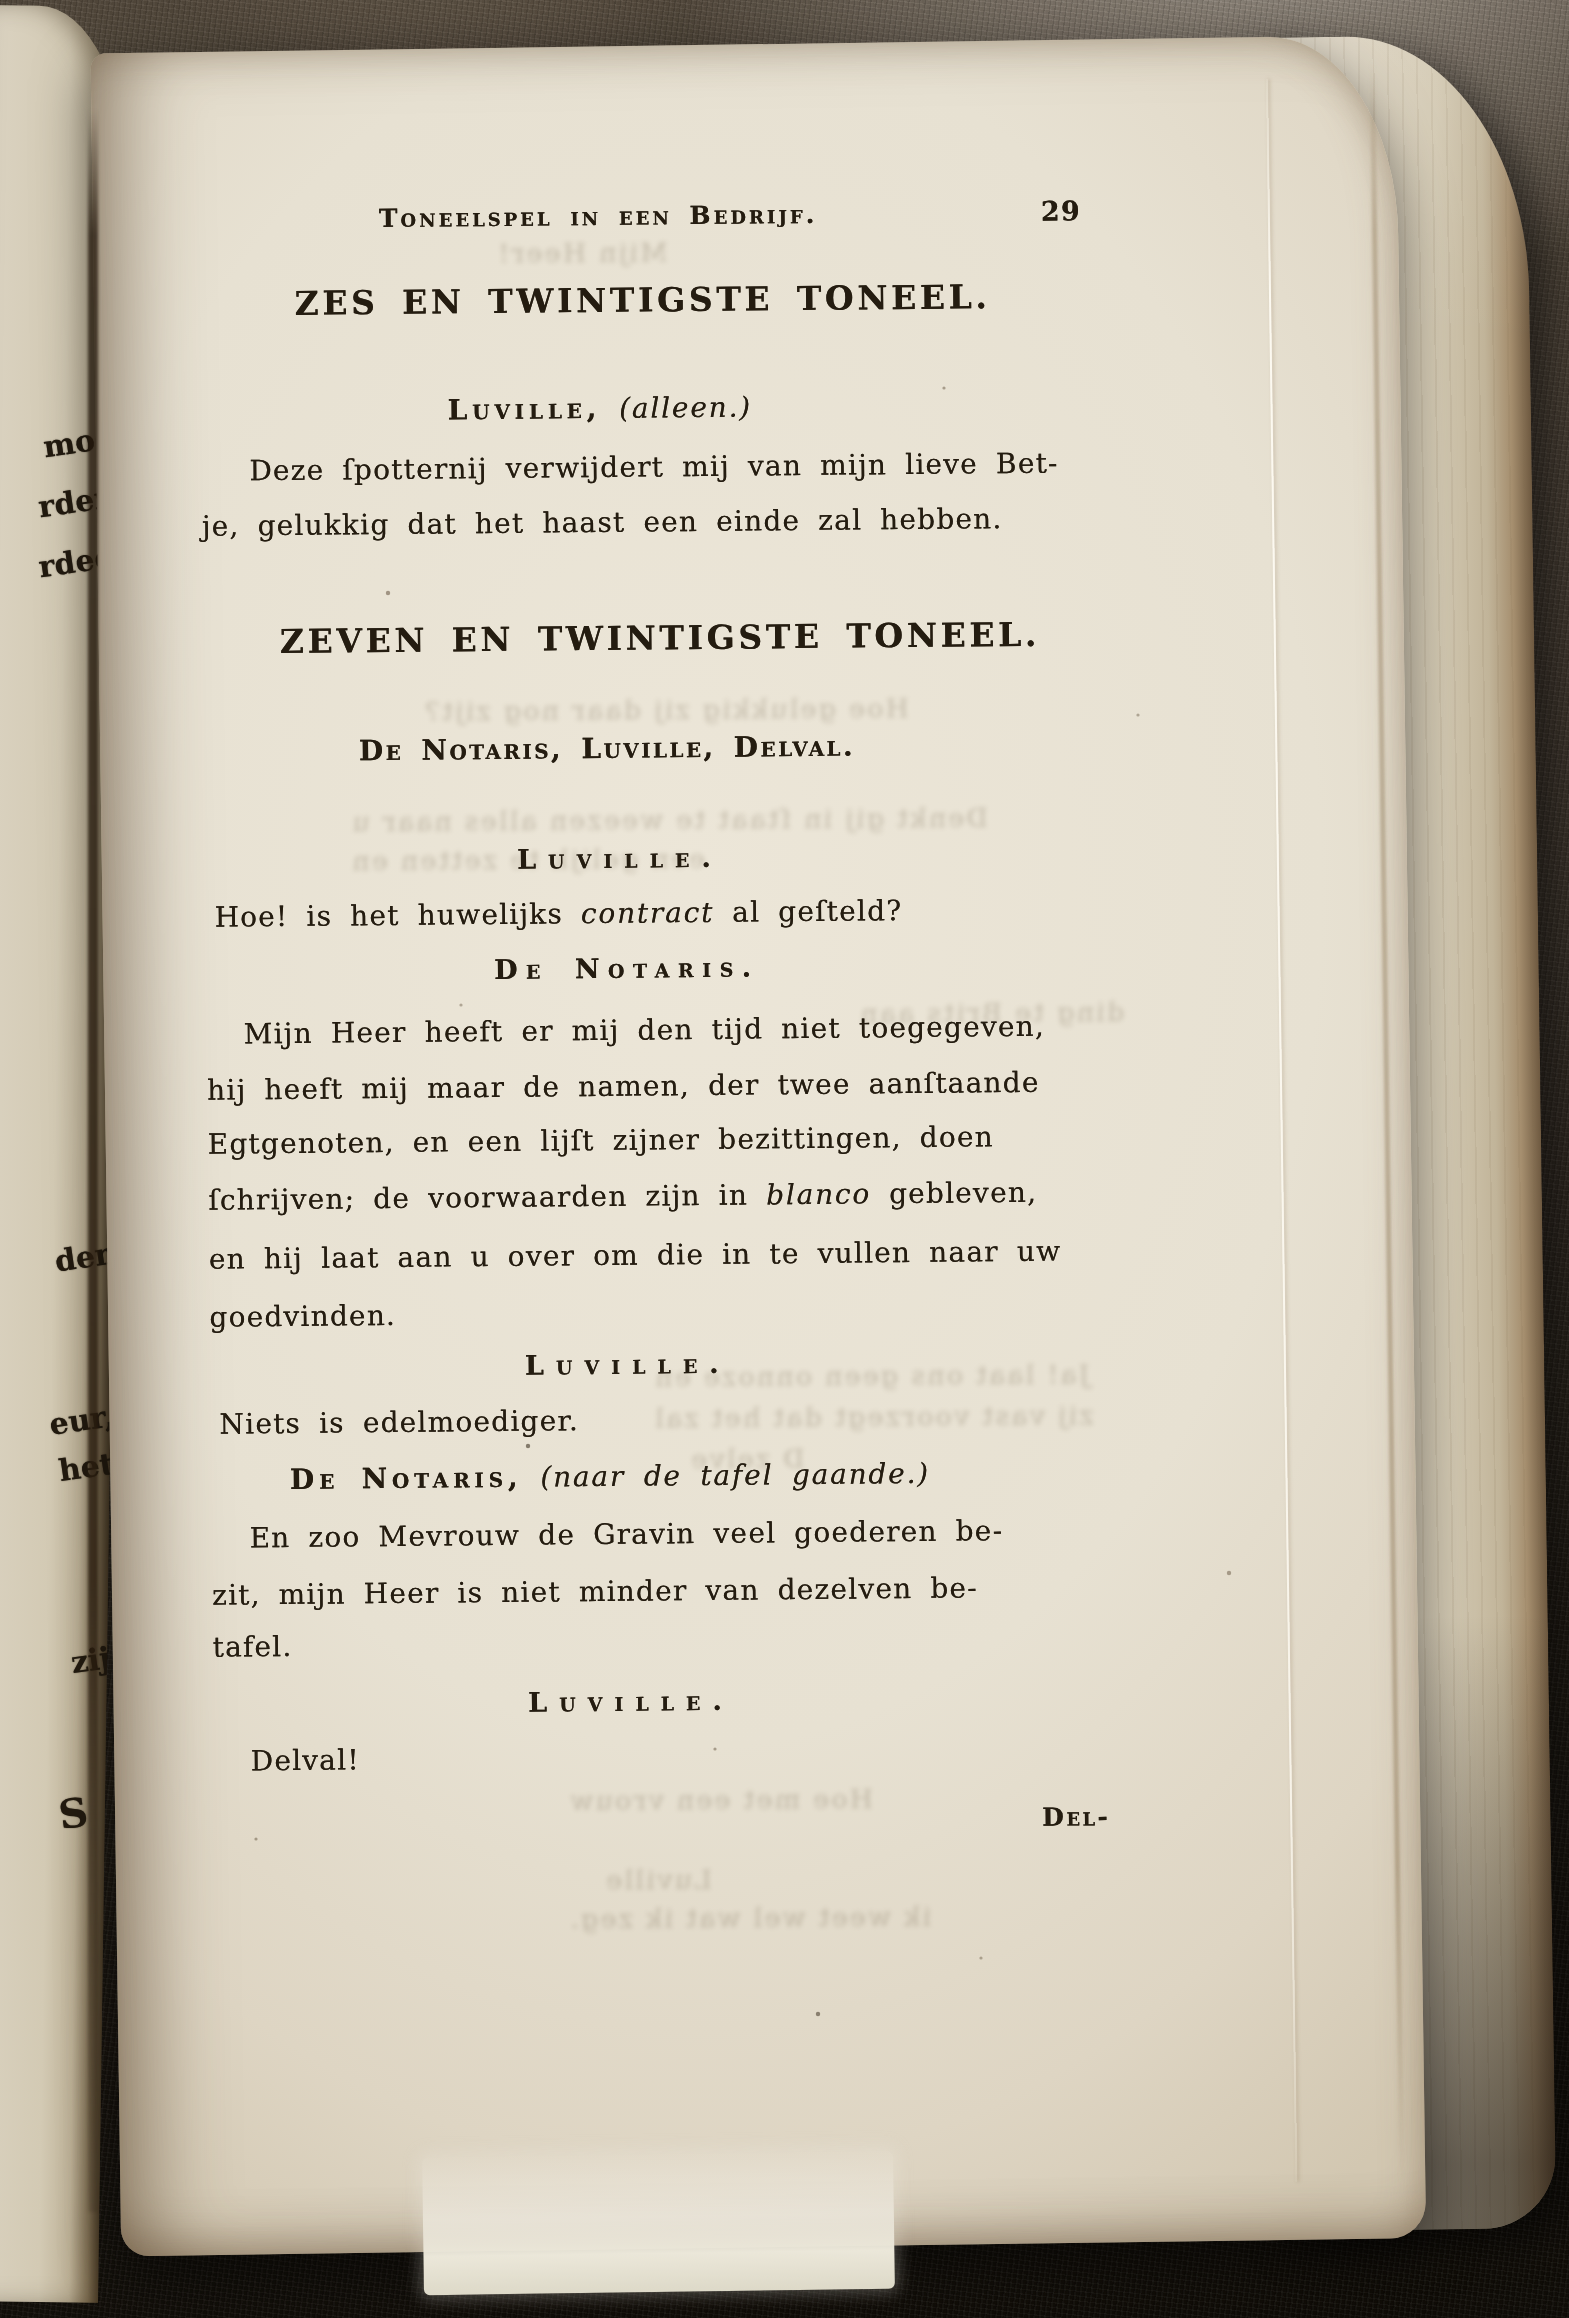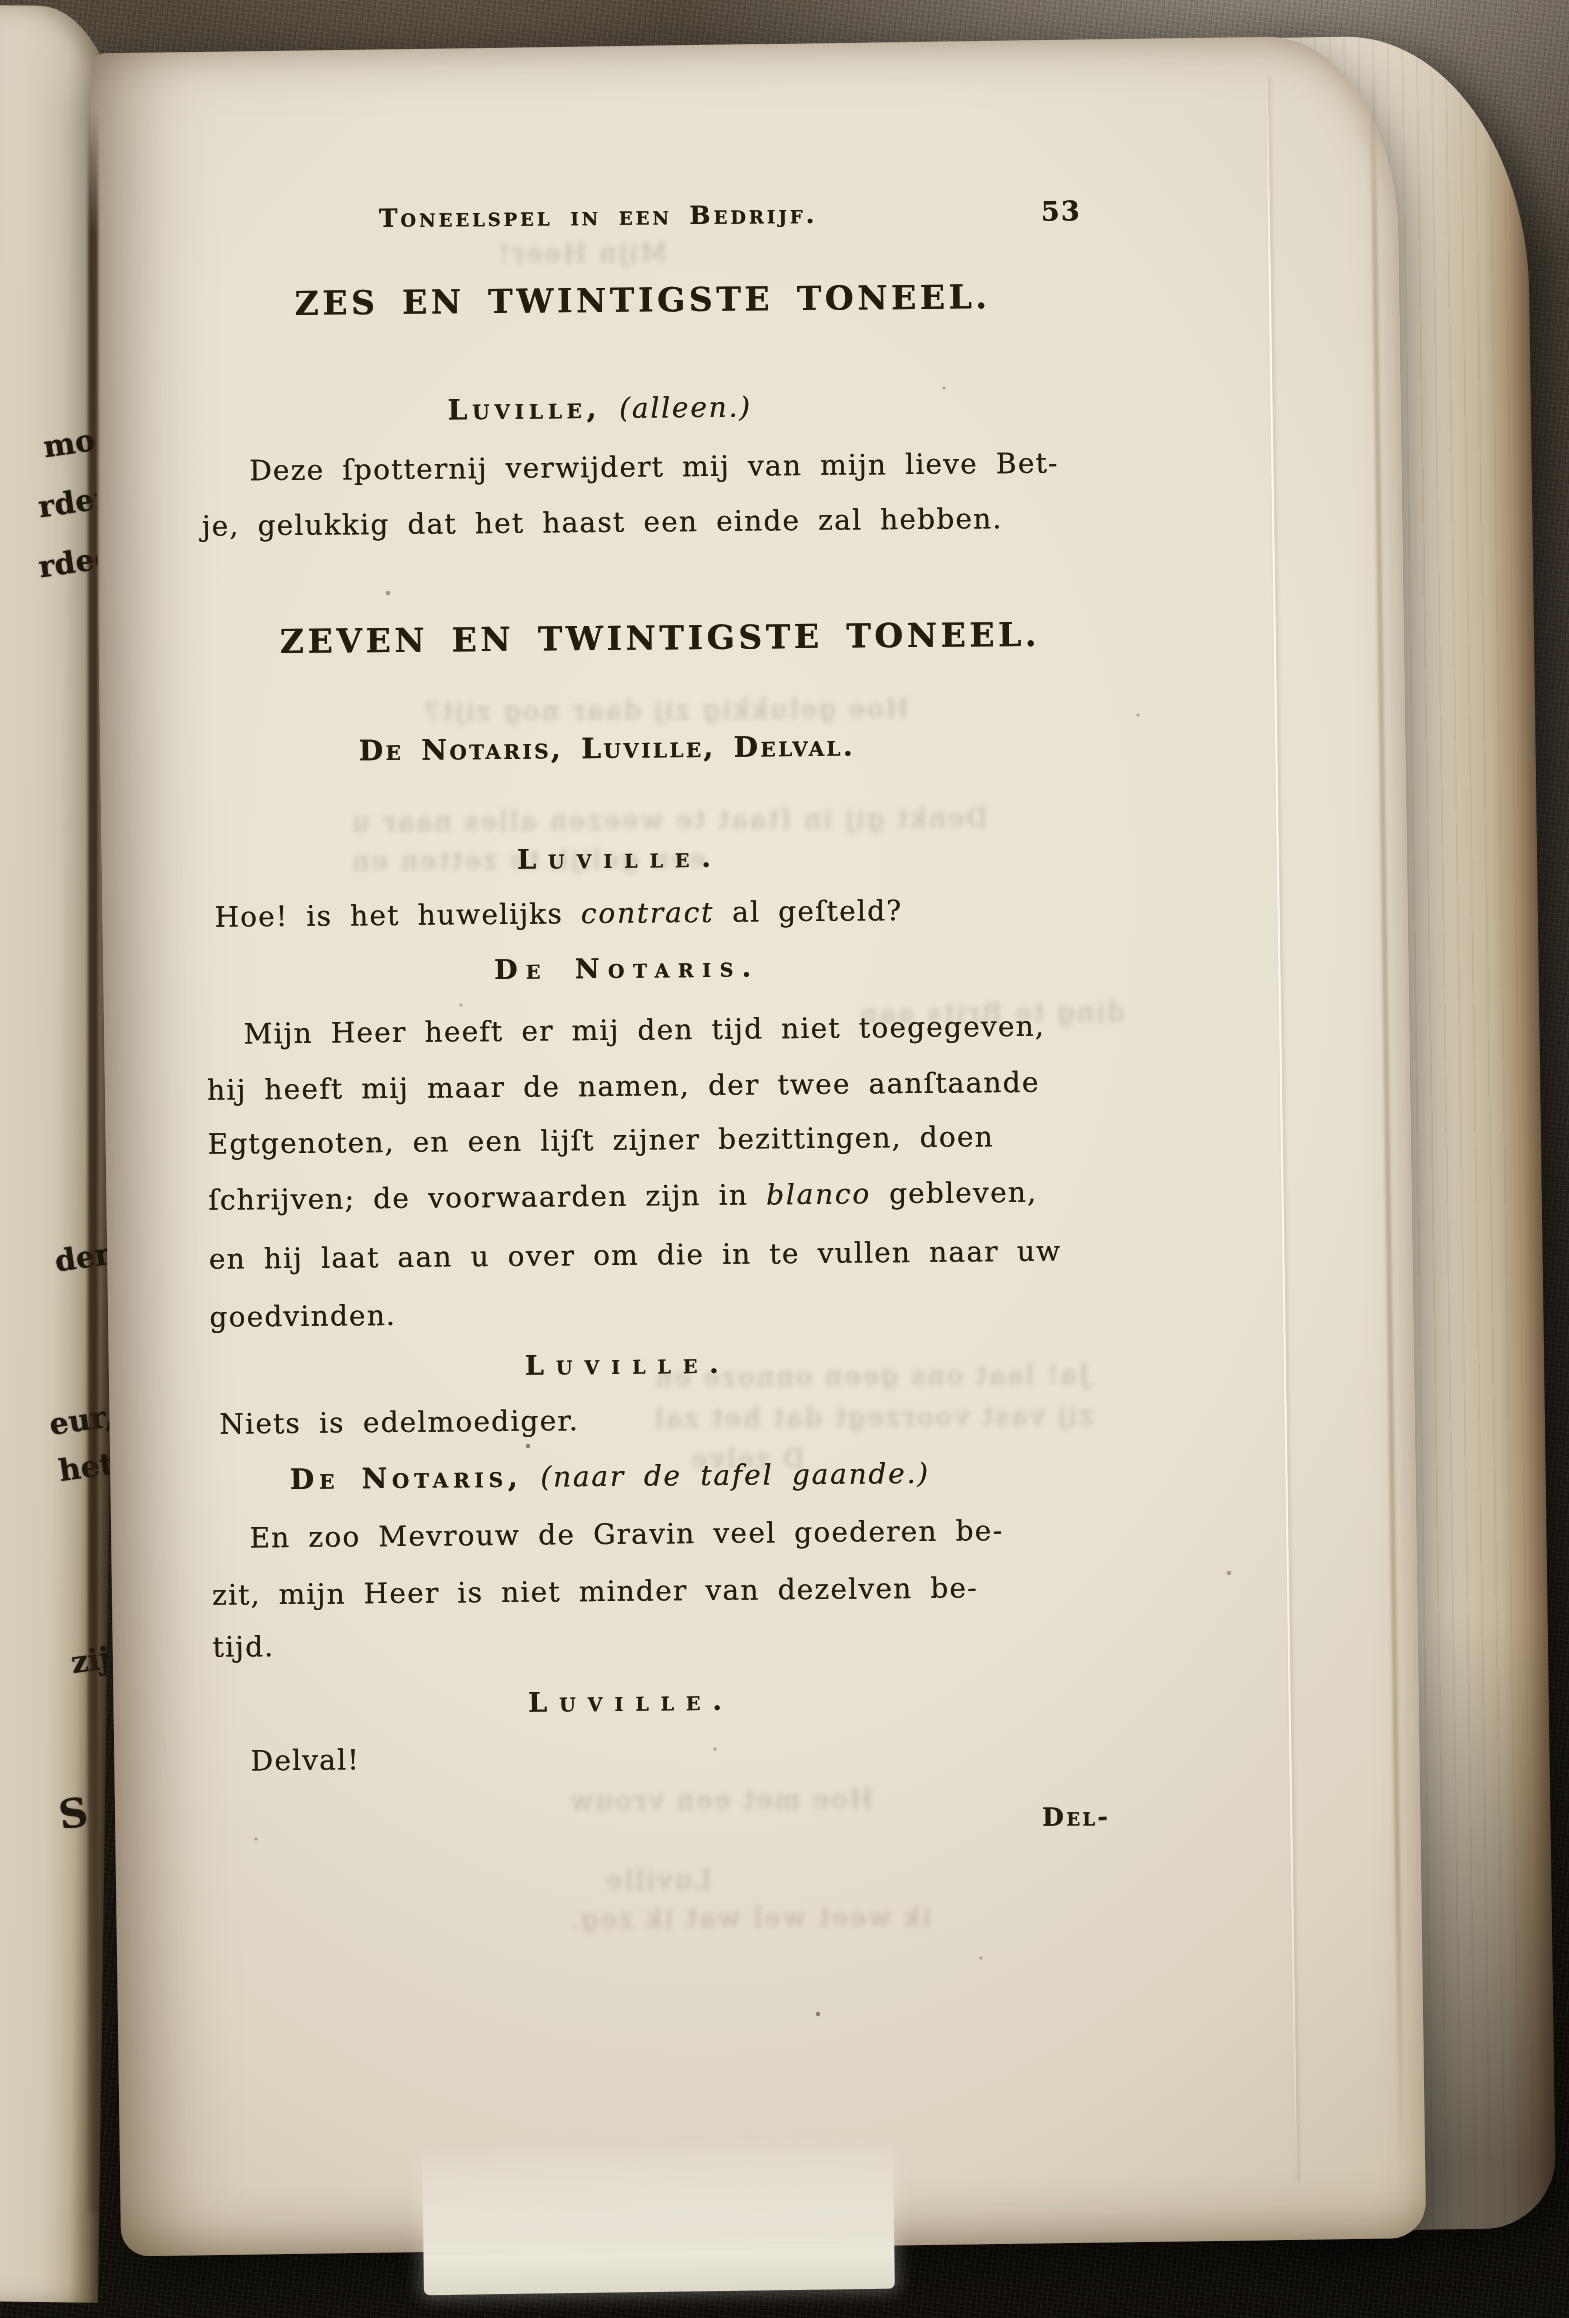--- a/index.html
+++ b/index.html
@@ -197,21 +197,21 @@
 <div class="bleed b5">Ja! laat ons geen onnoze en</div>
 <div class="bleed b6">zij vast voorzegt dat het zal</div>
 <div class="bleed b7">D zelve</div>
 <div class="bleed b8">Hoe met een vrouw</div>
 <div class="bleed b9">Luville</div>
 <div class="bleed b10">ik weet wel wat ik zeg.</div>
 
 <div class="text-layer">
 
   <div class="t-line runhead p-runhead">Toneelspel in een Bedrijf.</div>
-  <div class="t-line pagenum p-pagenum">53</div>
+  <div class="t-line pagenum p-pagenum">29</div>
 
   <div class="t-line scene-h p-zes">ZES EN TWINTIGSTE TONEEL.</div>
 
   <div class="t-line p-luv1"><span class="speaker-t">Luville,</span> <span class="it">(alleen.)</span></div>
   <div class="t-line p-s26l1">Deze ſpotternij verwijdert mij van mijn lieve Bet-</div>
   <div class="t-line p-s26l2">je, gelukkig dat het haast een einde zal hebben.</div>
 
   <div class="t-line scene-h p-zeven">ZEVEN EN TWINTIGSTE TONEEL.</div>
   <div class="t-line chars-h p-chars">De Notaris, Luville, Delval.</div>
 
@@ -225,20 +225,20 @@
   <div class="t-line p-m4"><span>ſchrijven; de voorwaarden zijn in </span><span class="it">blanco</span><span> gebleven,</span></div>
   <div class="t-line p-m5">en hij laat aan u over om die in te vullen naar uw</div>
   <div class="t-line p-m6">goedvinden.</div>
 
   <div class="t-line speaker p-luv3">Luville.</div>
   <div class="t-line p-niets">Niets is edelmoediger.</div>
 
   <div class="t-line p-not2"><span class="speaker-t">De Notaris,</span> <span class="it">(naar de tafel gaande.)</span></div>
   <div class="t-line p-e1">En zoo Mevrouw de Gravin veel goederen be-</div>
   <div class="t-line p-e2">zit, mijn Heer is niet minder van dezelven be-</div>
-  <div class="t-line p-e3">tijd.</div>
+  <div class="t-line p-e3">tafel.</div>
 
   <div class="t-line speaker p-luv4">Luville.</div>
   <div class="t-line p-delval">Delval!</div>
 
   <div class="t-line catchword p-catch">Del-</div>
 </div>
 
 
 </body></html>

